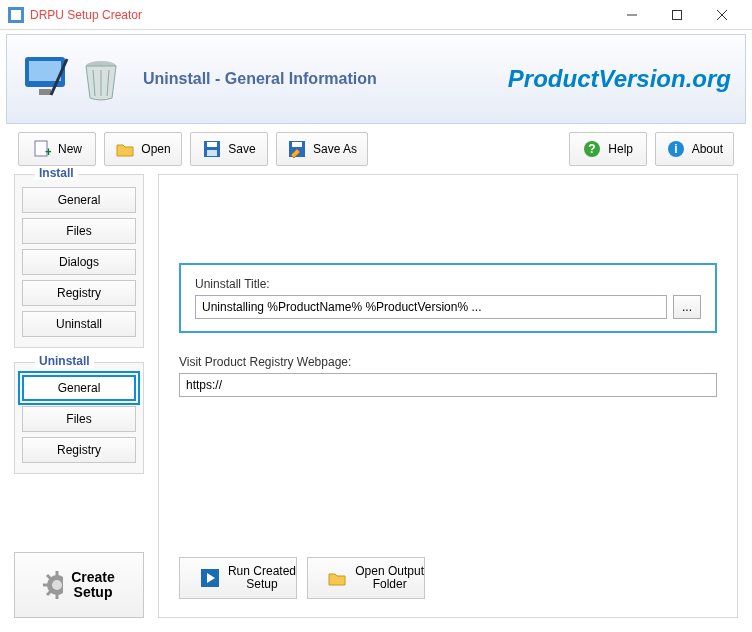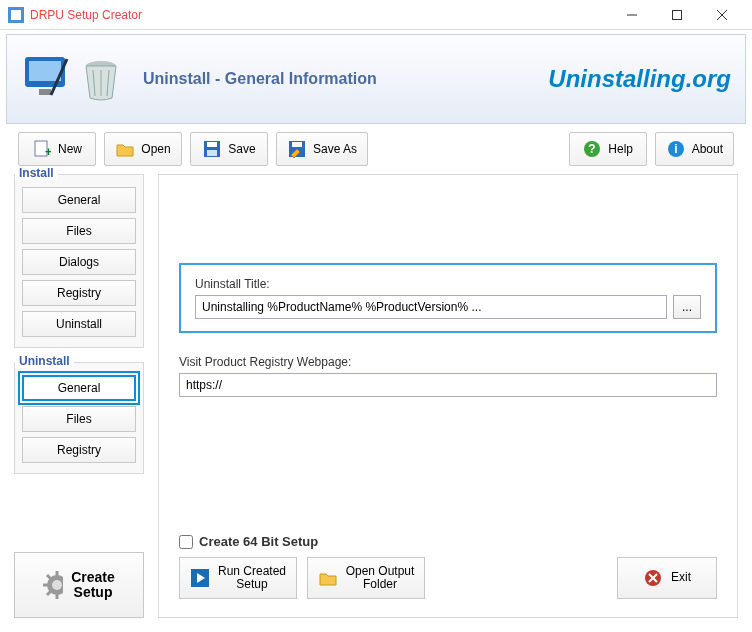--- a/index.html
+++ b/index.html
@@ -19,21 +19,21 @@
 
 
 .toolbar { display: flex; padding: 0 18px 8px 18px; gap: 8px; }
 .toolbar .spacer { flex: 1; }
 .tbtn { height: 34px; min-width: 78px; background: linear-gradient(to bottom, #fdfdfd, #f1f1f1); border: 1px solid #c8c8c8; border-radius: 2px; display: flex; align-items: center; justify-content: center; gap: 6px; padding: 0 10px; cursor: pointer; font-size: 12px; }
 
 
 .main { display: flex; padding: 0 14px 6px 14px; height: 450px; }
 .sidebar { width: 130px; display: flex; flex-direction: column; gap: 14px; position: relative; }
 .group-box { border: 1px solid #d8d8d8; background: #f8f8f8; padding: 12px 7px 10px 7px; position: relative; }
-.group-label { position: absolute; top: -9px; left: 0; background: #fff; padding: 0 4px; color: #3a5ca8; font-weight: 600; font-size: 12px; }
+.group-label { position: absolute; top: -9px; left: 20px; background: #fff; padding: 0 4px; color: #3a5ca8; font-weight: 600; font-size: 12px; }
 .navbtn { display: block; width: 100%; height: 26px; background: linear-gradient(to bottom, #fdfdfd, #f1f1f1); border: 1px solid #c8c8c8; margin-bottom: 5px; font-size: 12px; cursor: pointer; text-align: center; }
 .navbtn:last-child { margin-bottom: 0; }
 .navbtn.selected { border: 2px solid #0f8cd6; outline: 2px solid #0f8cd6; outline-offset: 2px; background: #fff; }
 
 .create-setup { margin-top: auto; height: 66px; background: linear-gradient(to bottom, #fdfdfd, #f0f0f0); border: 1px solid #c8c8c8; display: flex; align-items: center; justify-content: center; gap: 8px; cursor: pointer; }
 .create-setup .lbl { font-weight: bold; font-size: 14px; line-height: 1.1; text-align: center; }
 
 
 .content { flex: 1; margin-left: 14px; border: 1px solid #d8d8d8; background: #fff; padding: 18px 20px; position: relative; display: flex; flex-direction: column; }
 .highlight-box { border: 2px solid #3aa0e0; padding: 12px 14px; margin-top: 70px; }
@@ -42,21 +42,21 @@
 .input-row { display: flex; gap: 6px; align-items: center; }
 .input-row .text-input { flex: 1; }
 .browse-btn { width: 28px; height: 24px; border: 1px solid #aaa; background: linear-gradient(to bottom,#fdfdfd,#eee); cursor: pointer; font-size: 12px; }
 
 .plain-field { margin-top: 22px; }
 
 .bottom-row { margin-top: auto; display: flex; flex-direction: column; gap: 8px; }
 .checkbox-row { display: flex; align-items: center; gap: 6px; font-weight: bold; font-size: 13px; }
 .checkbox-row input { width: 14px; height: 14px; }
 .bottom-btns { display: flex; gap: 10px; }
-.bbtn { height: 42px; width: 118px; background: linear-gradient(to bottom,#fdfdfd,#f0f0f0); border: 1px solid #c8c8c8; display: flex; align-items: center; justify-content: center; gap: 8px; font-size: 12px; cursor: pointer; line-height: 1.1; }
+.bbtn { height: 42px; width: 118px; background: linear-gradient(to bottom,#fdfdfd,#f0f0f0); border: 1px solid #c8c8c8; display: flex; align-items: center; justify-content: flex-end; gap: 8px; font-size: 12px; cursor: pointer; line-height: 1.1; }
 .bbtn .txt { text-align: center; }
 .bottom-btns .spacer { flex: 1; }
 .exit-btn { width: 100px; }
 
 
 .ic { width: 20px; height: 20px; display: inline-flex; align-items: center; justify-content: center; }
 </style>
 </head>
 <body>
 
@@ -96,21 +96,21 @@
       </svg>
     <svg width="40" height="46">
         <ellipse cx="20" cy="10" rx="15" ry="5" fill="#bcc6c4"></ellipse>
         <path d="M5 10 L9 42 Q20 46 31 42 L35 10 Z" fill="#d8e0de" stroke="#8aa" stroke-width="1"></path>
         <line x1="12" y1="14" x2="14" y2="40" stroke="#8aa"></line>
         <line x1="20" y1="14" x2="20" y2="40" stroke="#8aa"></line>
         <line x1="28" y1="14" x2="26" y2="40" stroke="#8aa"></line>
       </svg>
   </div>
   <div class="banner-title">Uninstall - General Information</div>
-  <div class="banner-brand">Uninstalling.org</div>
+  <div class="banner-brand">ProductVersion.org</div>
 </div>
 
 <div class="toolbar">
   <button class="tbtn">
     <span class="ic">
         <svg width="18" height="18">
           <rect x="2" y="1" width="12" height="15" fill="#fff" stroke="#77a"></rect>
           <text x="12" y="16" font-size="12" fill="#0a7a2a" font-weight="bold">+</text>
         </svg>
       </span>
@@ -212,50 +212,36 @@
         <button class="browse-btn">...</button>
       </div>
     </div>
 
     <div class="plain-field">
       <label class="field-label">Visit Product Registry Webpage:</label>
       <input class="text-input" type="text" value="https://" style="">
     </div>
 
     <div class="bottom-row">
-      <label class="checkbox-row">
-        <input type="checkbox" style="">
-        <span>Create 64 Bit Setup</span>
-      </label>
       <div class="bottom-btns">
         <button class="bbtn">
           <span class="ic">
               <svg width="18" height="18">
                 <rect width="18" height="18" fill="#1b6cb3"></rect>
                 <polygon points="6,4 14,9 6,14" fill="#fff"></polygon>
               </svg>
             </span>
           <span class="txt">Run Created<br>Setup</span>
         </button>
         <button class="bbtn">
           <span class="ic">
               <svg width="18" height="18">
                 <path d="M1 5 h6 l2 2 h8 v9 h-16 z" fill="#f6c64e" stroke="#c89a1f"></path>
               </svg>
             </span>
           <span class="txt">Open Output<br>Folder</span>
         </button>
         <div class="spacer"></div>
-        <button class="bbtn exit-btn">
-          <span class="ic">
-              <svg width="18" height="18">
-                <circle cx="9" cy="9" r="8" fill="#c0392b"></circle>
-                <line x1="5" y1="5" x2="13" y2="13" stroke="#fff" stroke-width="2"></line>
-                <line x1="13" y1="5" x2="5" y2="13" stroke="#fff" stroke-width="2"></line>
-              </svg>
-            </span>
-          <span>Exit</span>
-        </button>
       </div>
     </div>
 
   </div>
 </div>
 
 </body></html>

